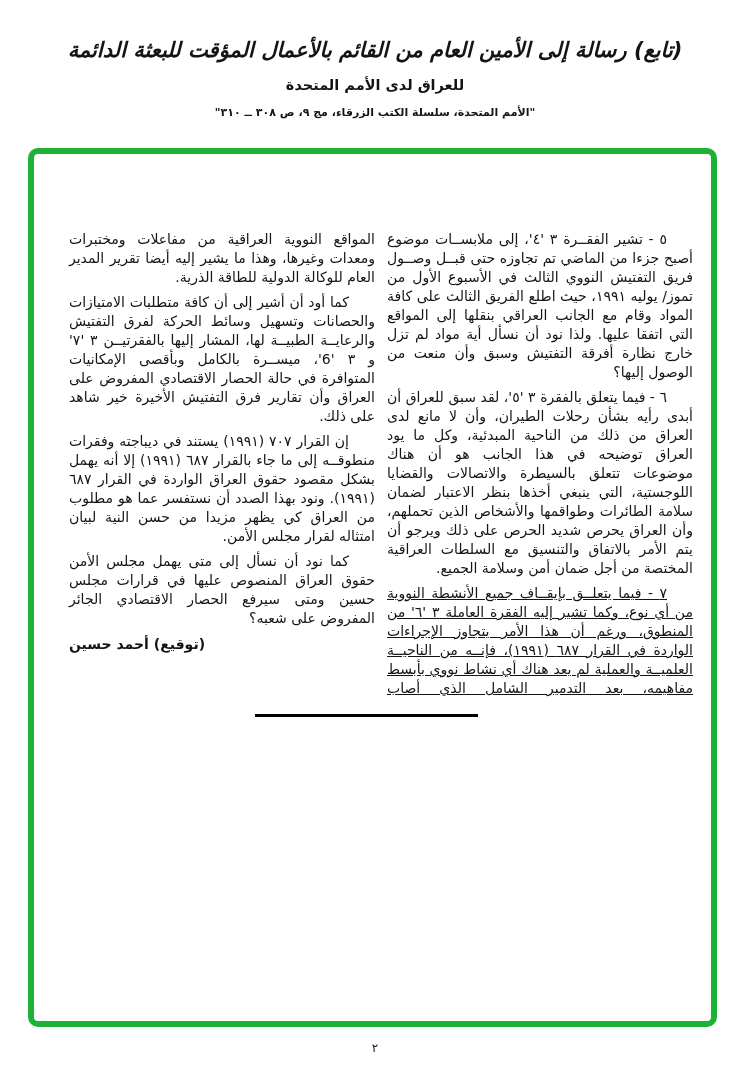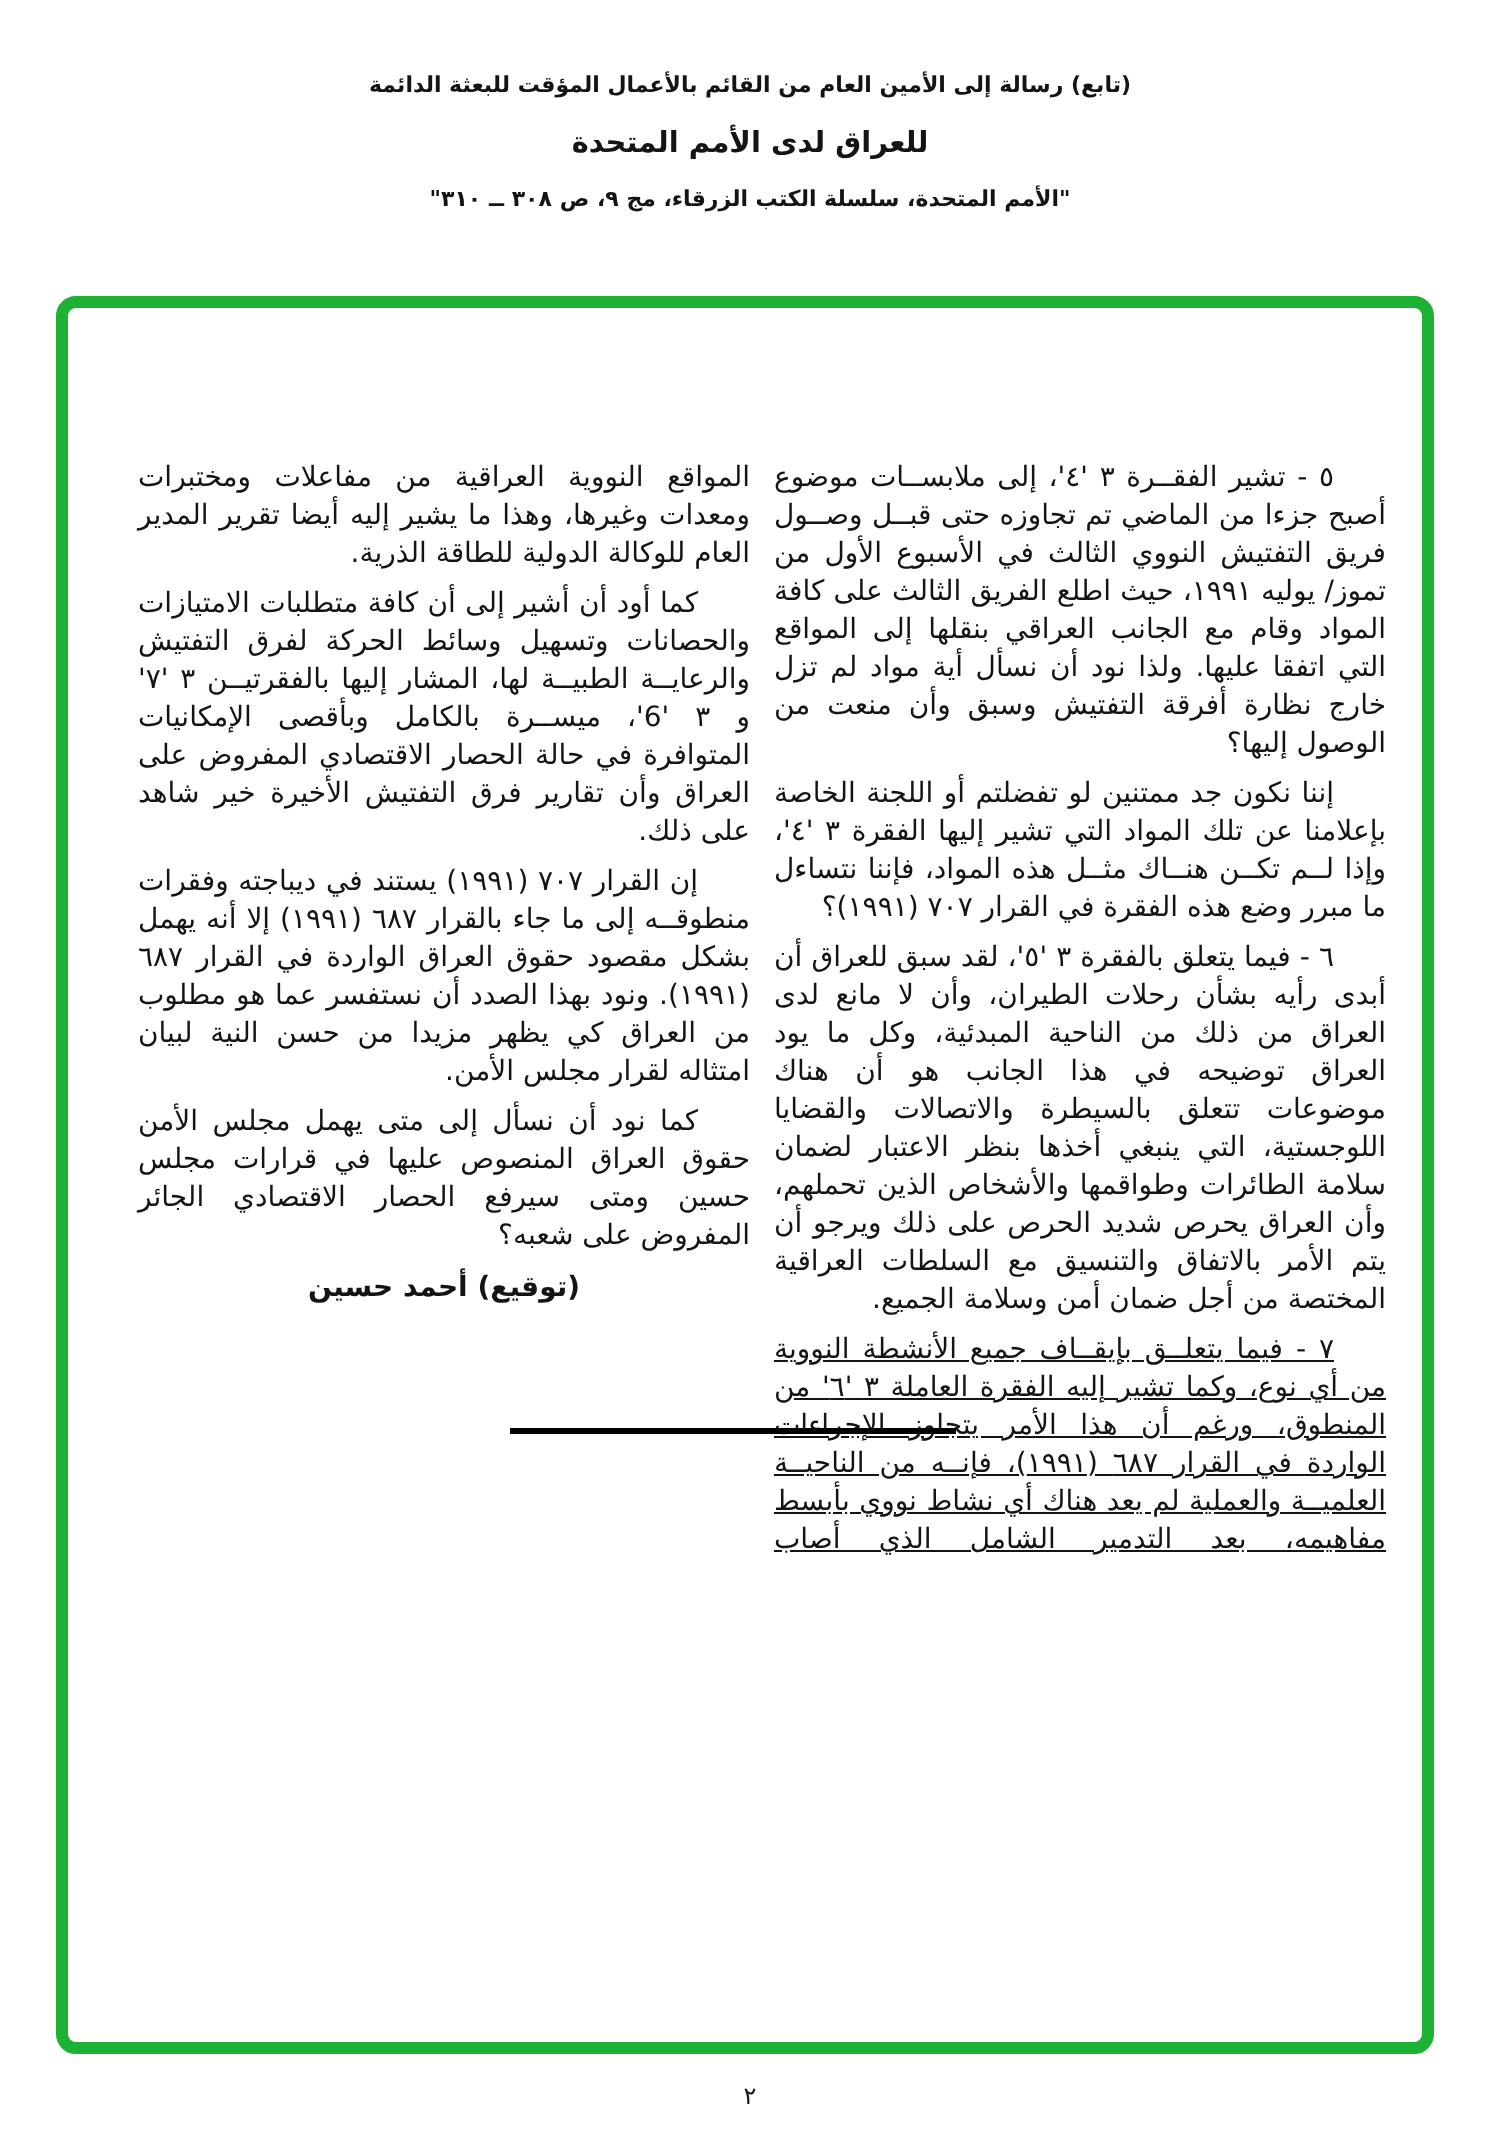--- a/index.html
+++ b/index.html
@@ -10,21 +10,21 @@
     font-family: "DejaVu Sans", sans-serif;
     color: #141414;
     overflow: hidden;
   }
   .doc-header {
     direction: rtl;
     text-align: center;
     padding-top: 36px;
   }
   .doc-header .h-line1 {
-    font-size: 11px; font-weight: bold; line-height: 1.35;
+    font-size: 21px; font-weight: bold; line-height: 1.35; font-style: italic;
   }
   .doc-header .h-line2 {
     font-size: 14.5px; font-weight: bold; margin-top: 13px;
   }
   .doc-header .h-source {
     font-size: 11px; font-weight: bold; margin-top: 13px;
   }
   .green-box {
     position: absolute;
     left: 28px; top: 148px;
@@ -50,21 +50,21 @@
   }
   .col p {
     margin: 0 0 6px 0;
     text-indent: 26px;
   }
   .col p.cont { text-indent: 0; }
   .col p.runs-on { text-align-last: justify; margin-bottom: 0; text-decoration: underline; }
   .signature {
     margin-top: 7px;
     line-height: 19px;
-    text-align: center;
+    text-align: left;
   }
   .signature .sig-name { font-weight: bold; }
   .divider {
     position: absolute;
     top: 560px; left: 221px;
     width: 223px; height: 3px;
     background: #000000;
   }
   .page-number {
     position: absolute;
@@ -83,21 +83,20 @@
     <div class="h-line1">(تابع) رسالة إلى الأمين العام من القائم بالأعمال المؤقت للبعثة الدائمة</div>
     <div class="h-line2">للعراق لدى الأمم المتحدة</div>
     <div class="h-source">"الأمم المتحدة، سلسلة الكتب الزرقاء، مج ٩، ص ٣٠٨ ــ ٣١٠"</div>
   </header>
 
   <div class="green-box" style="border-color: rgb(29, 178, 51);">
     <div class="columns">
 
       <div class="col">
         <p>٥ - تشير الفقــرة ٣ '٤'، إلى ملابســات موضوع أصبح جزءا من الماضي تم تجاوزه حتى قبــل وصــول فريق التفتيش النووي الثالث في الأسبوع الأول من تموز/ يوليه ١٩٩١، حيث اطلع الفريق الثالث على كافة المواد وقام مع الجانب العراقي بنقلها إلى المواقع التي اتفقا عليها. ولذا نود أن نسأل أية مواد لم تزل خارج نظارة أفرقة التفتيش وسبق وأن منعت من الوصول إليها؟</p>
-        <p>إننا نكون جد ممتنين لو تفضلتم أو اللجنة الخاصة بإعلامنا عن تلك المواد التي تشير إليها الفقرة ٣ '٤'، وإذا لــم تكــن هنــاك مثــل هذه المواد، فإننا نتساءل ما مبرر وضع هذه الفقرة في القرار ٧٠٧ (١٩٩١)؟</p>
         <p>٦ - فيما يتعلق بالفقرة ٣ '٥'، لقد سبق للعراق أن أبدى رأيه بشأن رحلات الطيران، وأن لا مانع لدى العراق من ذلك من الناحية المبدئية، وكل ما يود العراق توضيحه في هذا الجانب هو أن هناك موضوعات تتعلق بالسيطرة والاتصالات والقضايا اللوجستية، التي ينبغي أخذها بنظر الاعتبار لضمان سلامة الطائرات وطواقمها والأشخاص الذين تحملهم، وأن العراق يحرص شديد الحرص على ذلك ويرجو أن يتم الأمر بالاتفاق والتنسيق مع السلطات العراقية المختصة من أجل ضمان أمن وسلامة الجميع.</p>
         <p class="runs-on">٧ - فيما يتعلــق بإيقــاف جميع الأنشطة النووية من أي نوع، وكما تشير إليه الفقرة العاملة ٣ '٦' من المنطوق، ورغم أن هذا الأمر يتجاوز الإجراءات الواردة في القرار ٦٨٧ (١٩٩١)، فإنــه من الناحيــة العلميــة والعملية لم يعد هناك أي نشاط نووي بأبسط مفاهيمه، بعد التدمير الشامل الذي أصاب</p>
       </div>
 
       <div class="col">
         <p class="cont">المواقع النووية العراقية من مفاعلات ومختبرات ومعدات وغيرها، وهذا ما يشير إليه أيضا تقرير المدير العام للوكالة الدولية للطاقة الذرية.</p>
         <p>كما أود أن أشير إلى أن كافة متطلبات الامتيازات والحصانات وتسهيل وسائط الحركة لفرق التفتيش والرعايــة الطبيــة لها، المشار إليها بالفقرتيــن ٣ '٧' و ٣ '6'، ميســرة بالكامل وبأقصى الإمكانيات المتوافرة في حالة الحصار الاقتصادي المفروض على العراق وأن تقارير فرق التفتيش الأخيرة خير شاهد على ذلك.</p>
         <p>إن القرار ٧٠٧ (١٩٩١) يستند في ديباجته وفقرات منطوقــه إلى ما جاء بالقرار ٦٨٧ (١٩٩١) إلا أنه يهمل بشكل مقصود حقوق العراق الواردة في القرار ٦٨٧ (١٩٩١). ونود بهذا الصدد أن نستفسر عما هو مطلوب من العراق كي يظهر مزيدا من حسن النية لبيان امتثاله لقرار مجلس الأمن.</p>
         <p>كما نود أن نسأل إلى متى يهمل مجلس الأمن حقوق العراق المنصوص عليها في قرارات مجلس حسين ومتى سيرفع الحصار الاقتصادي الجائر المفروض على شعبه؟</p>
 

